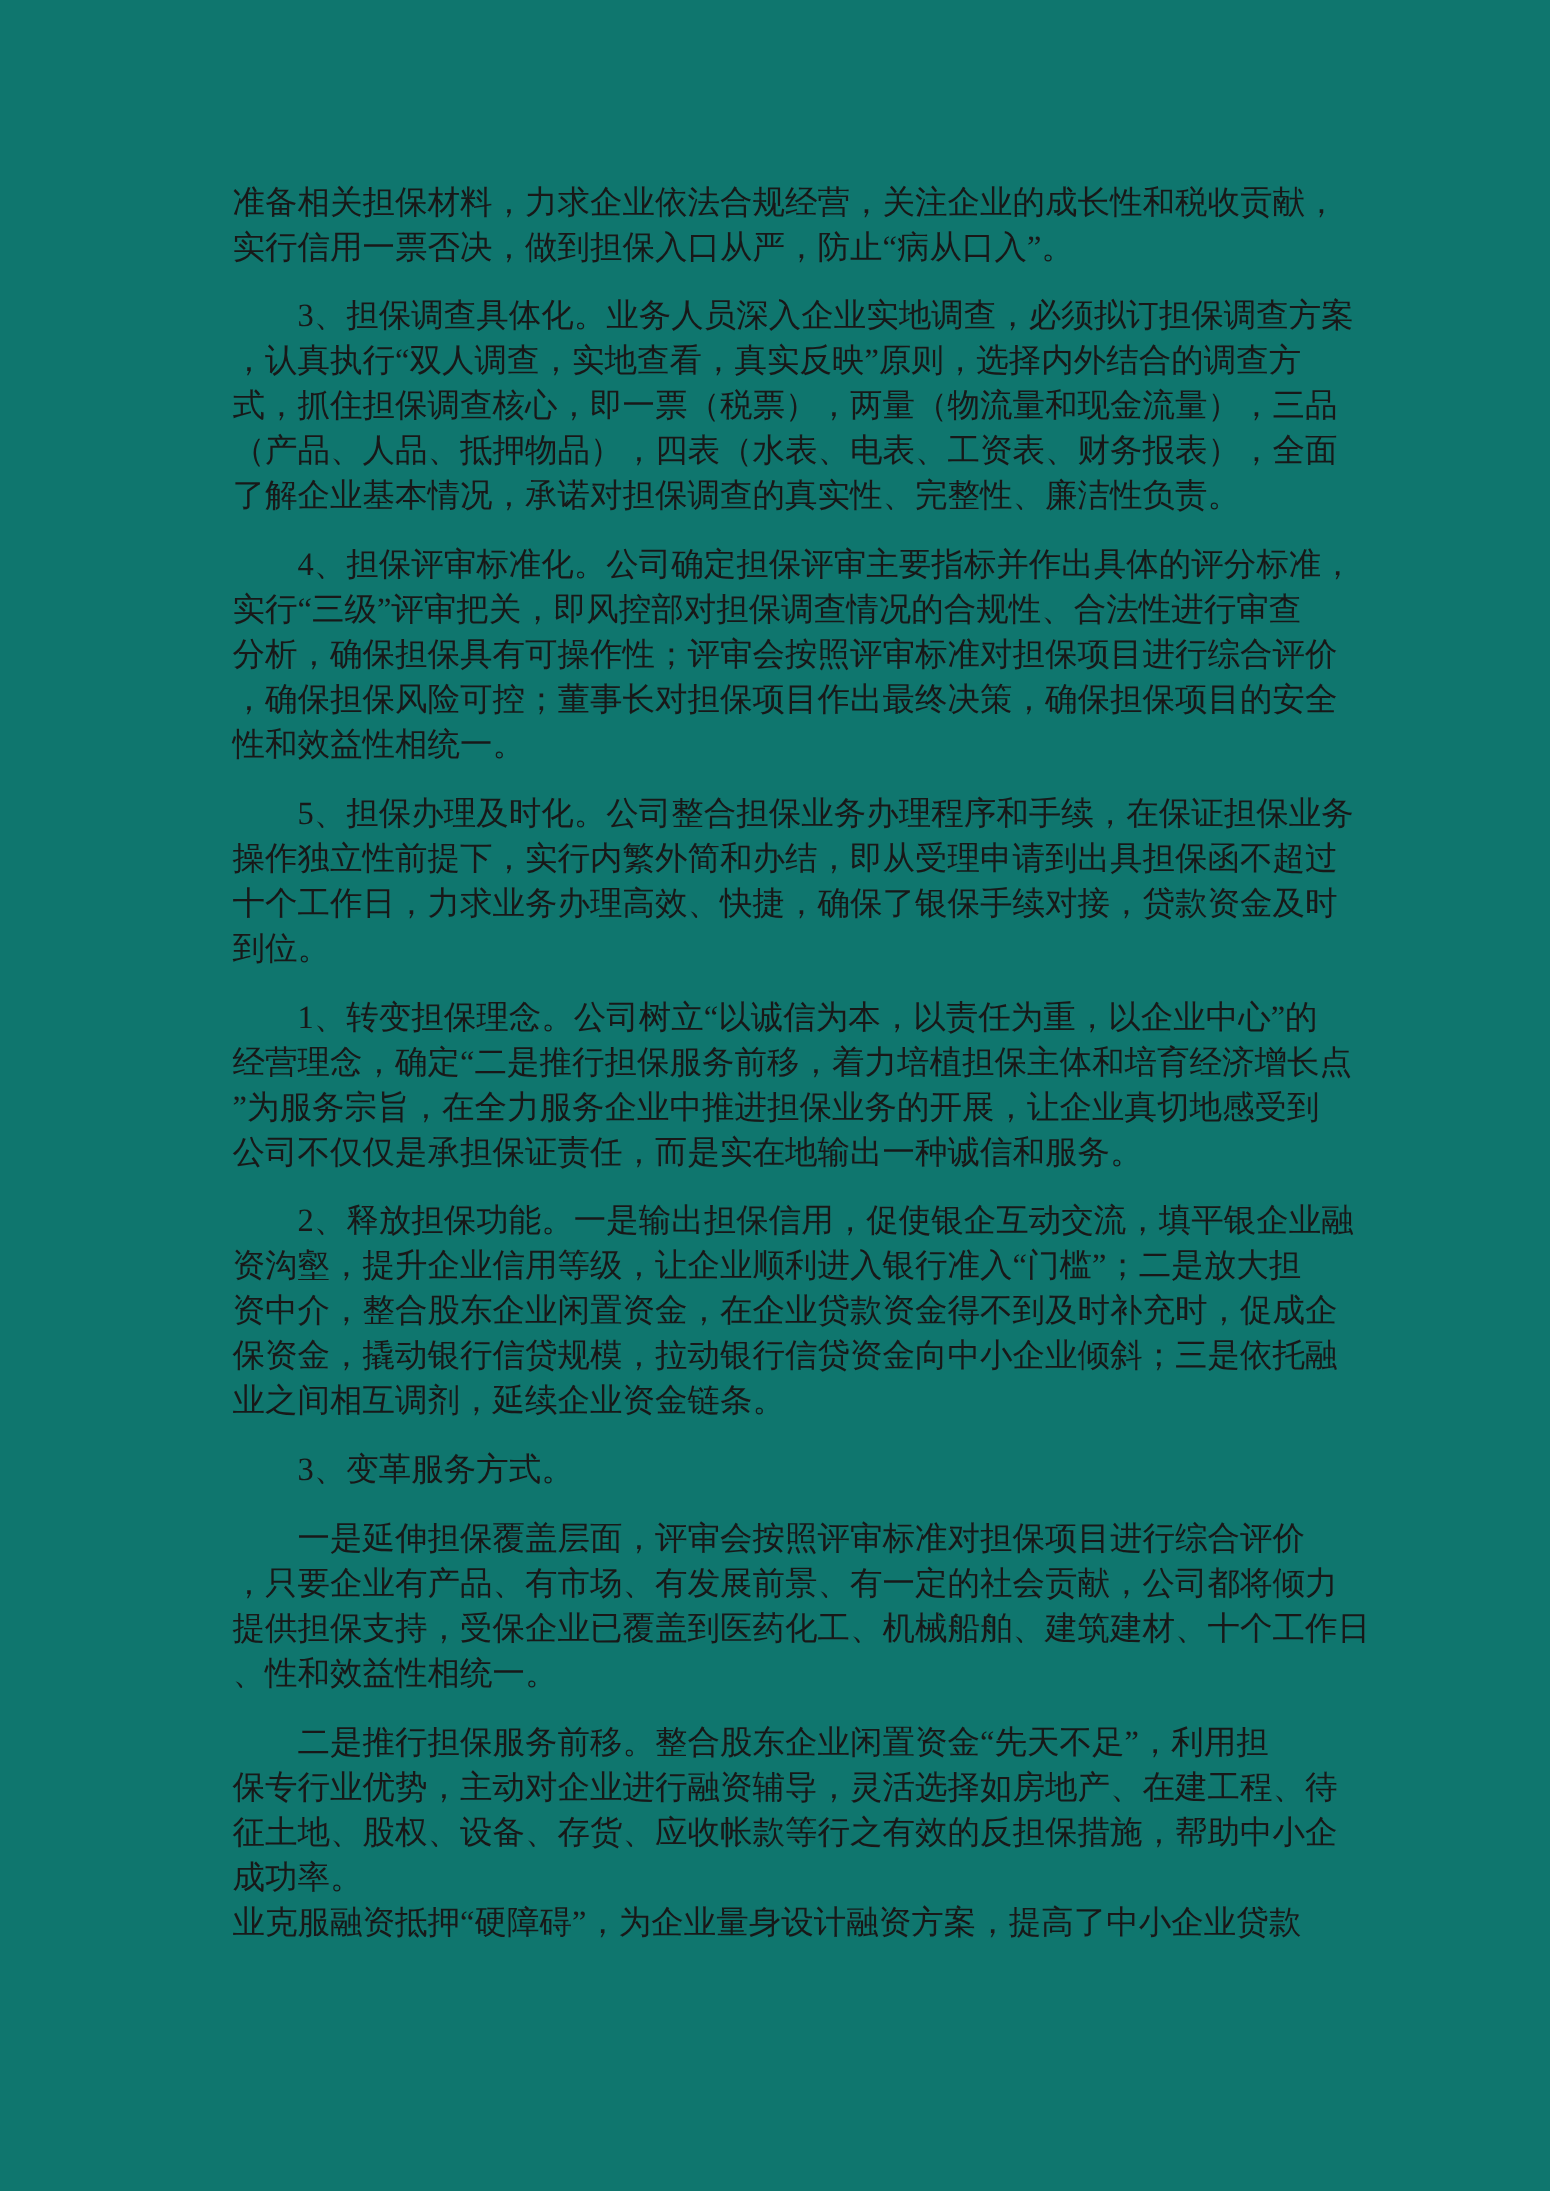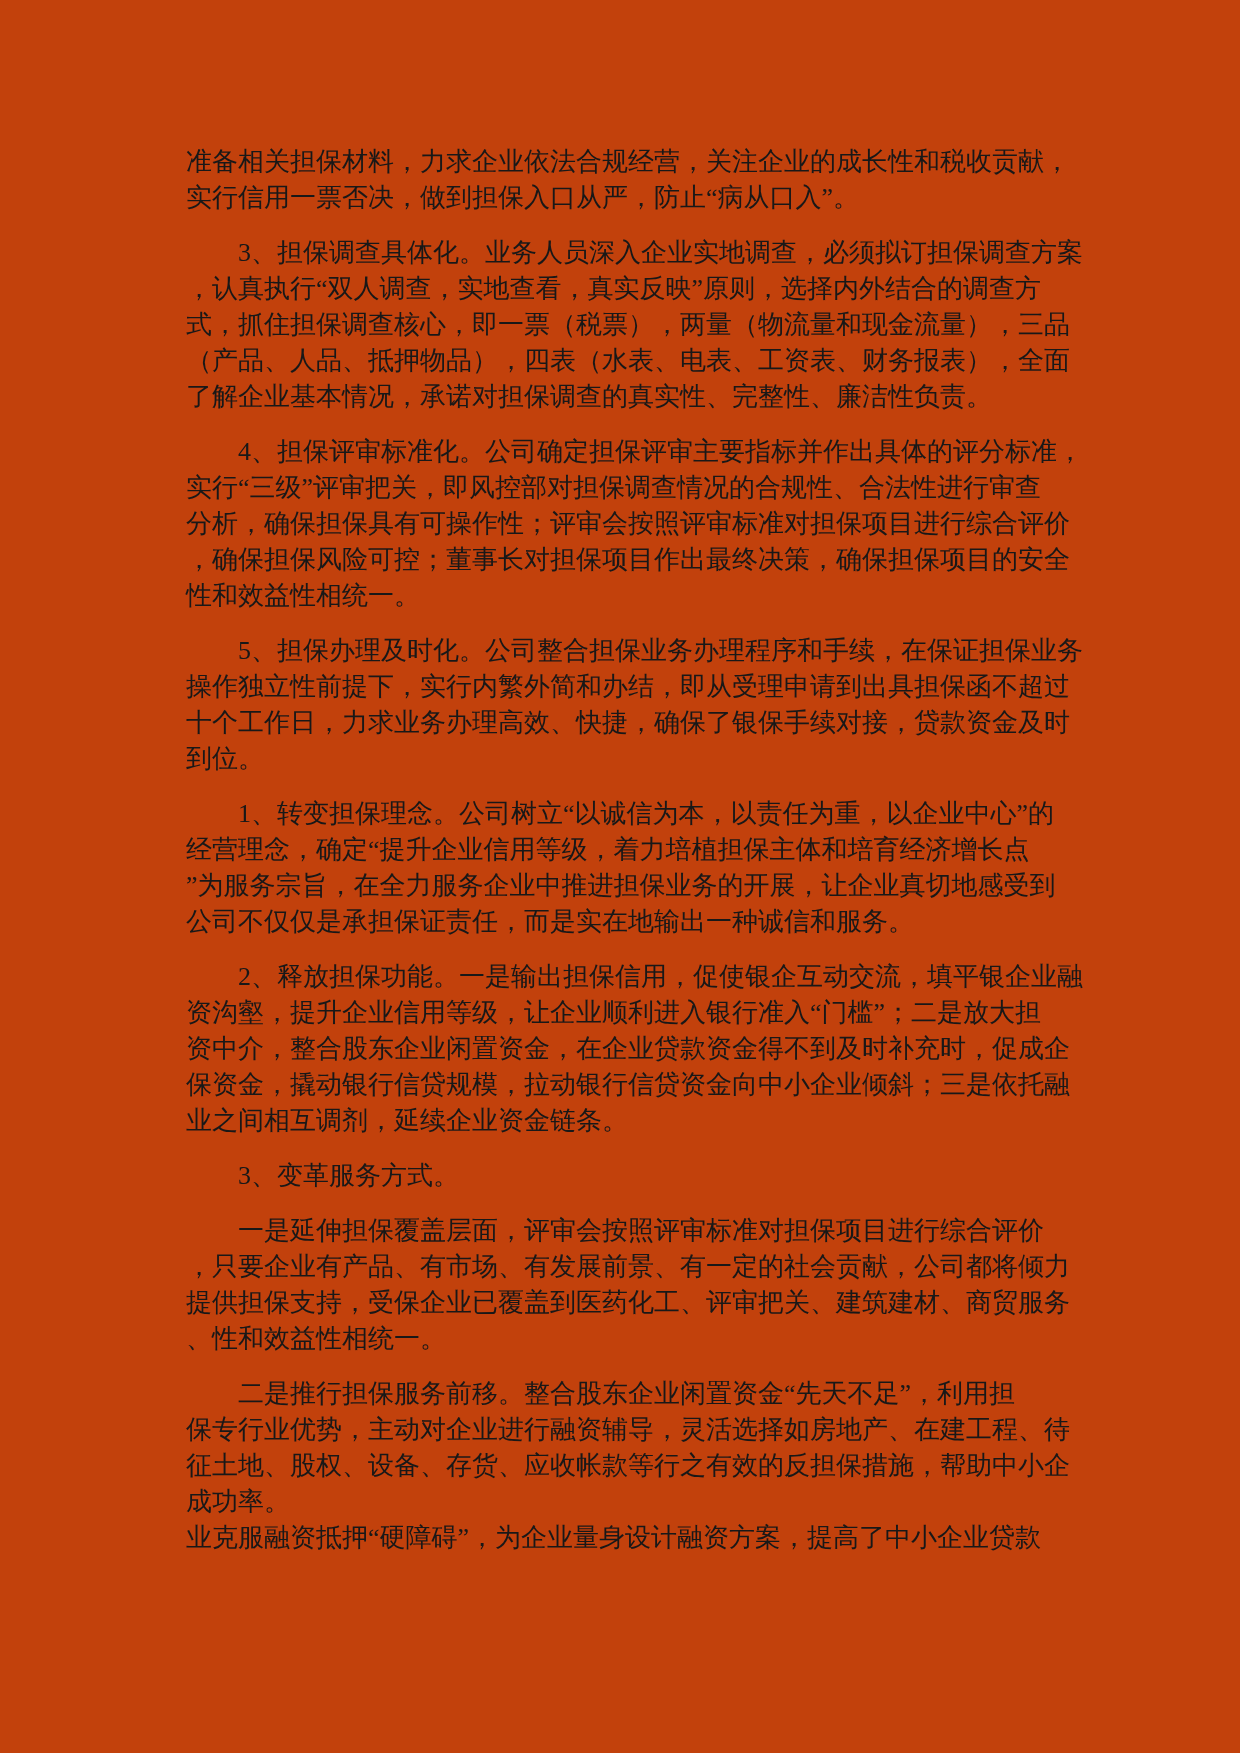--- a/index.html
+++ b/index.html
@@ -4,21 +4,21 @@
 <style>
   html, body {
     margin: 0;
     padding: 0;
     background: #ffffff;
   }
   .page {
     position: relative;
     width: 1240px;
     height: 1753px;
-    background: #c2410c;
+    background: #0f766e;
     box-sizing: border-box;
     padding: 144px 160px 32px 186px;
     overflow: hidden;
   }
   .paragraph {
     margin: 19px 0 0 0;
   }
   .paragraph:first-child {
     margin-top: 0;
   }
@@ -60,41 +60,41 @@
   <div class="paragraph">
     <div class="line">　　5、担保办理及时化。公司整合担保业务办理程序和手续，在保证担保业务</div>
     <div class="line">操作独立性前提下，实行内繁外简和办结，即从受理申请到出具担保函不超过</div>
     <div class="line">十个工作日，力求业务办理高效、快捷，确保了银保手续对接，贷款资金及时</div>
     <div class="line">到位。</div>
   </div>
 
 
   <div class="paragraph">
     <div class="line">　　1、转变担保理念。公司树立“以诚信为本，以责任为重，以企业中心”的</div>
-    <div class="line">经营理念，确定“提升企业信用等级，着力培植担保主体和培育经济增长点</div>
+    <div class="line">经营理念，确定“二是推行担保服务前移，着力培植担保主体和培育经济增长点</div>
     <div class="line">”为服务宗旨，在全力服务企业中推进担保业务的开展，让企业真切地感受到</div>
     <div class="line">公司不仅仅是承担保证责任，而是实在地输出一种诚信和服务。</div>
   </div>
 
   <div class="paragraph">
     <div class="line">　　2、释放担保功能。一是输出担保信用，促使银企互动交流，填平银企业融</div>
     <div class="line">资沟壑，提升企业信用等级，让企业顺利进入银行准入“门槛”；二是放大担</div>
     <div class="line">资中介，整合股东企业闲置资金，在企业贷款资金得不到及时补充时，促成企</div>
     <div class="line">保资金，撬动银行信贷规模，拉动银行信贷资金向中小企业倾斜；三是依托融</div>
     <div class="line">业之间相互调剂，延续企业资金链条。</div>
   </div>
 
   <div class="paragraph">
     <div class="line">　　3、变革服务方式。</div>
   </div>
 
   <div class="paragraph">
     <div class="line">　　一是延伸担保覆盖层面，评审会按照评审标准对担保项目进行综合评价</div>
     <div class="line">，只要企业有产品、有市场、有发展前景、有一定的社会贡献，公司都将倾力</div>
-    <div class="line">提供担保支持，受保企业已覆盖到医药化工、评审把关、建筑建材、商贸服务</div>
+    <div class="line">提供担保支持，受保企业已覆盖到医药化工、机械船舶、建筑建材、十个工作日</div>
     <div class="line">、性和效益性相统一。</div>
   </div>
 
   <div class="paragraph">
     <div class="line">　　二是推行担保服务前移。整合股东企业闲置资金“先天不足”，利用担</div>
     <div class="line">保专行业优势，主动对企业进行融资辅导，灵活选择如房地产、在建工程、待</div>
     <div class="line">征土地、股权、设备、存货、应收帐款等行之有效的反担保措施，帮助中小企</div>
     <div class="line">成功率。</div>
     <div class="line">业克服融资抵押“硬障碍”，为企业量身设计融资方案，提高了中小企业贷款</div>
   </div>

